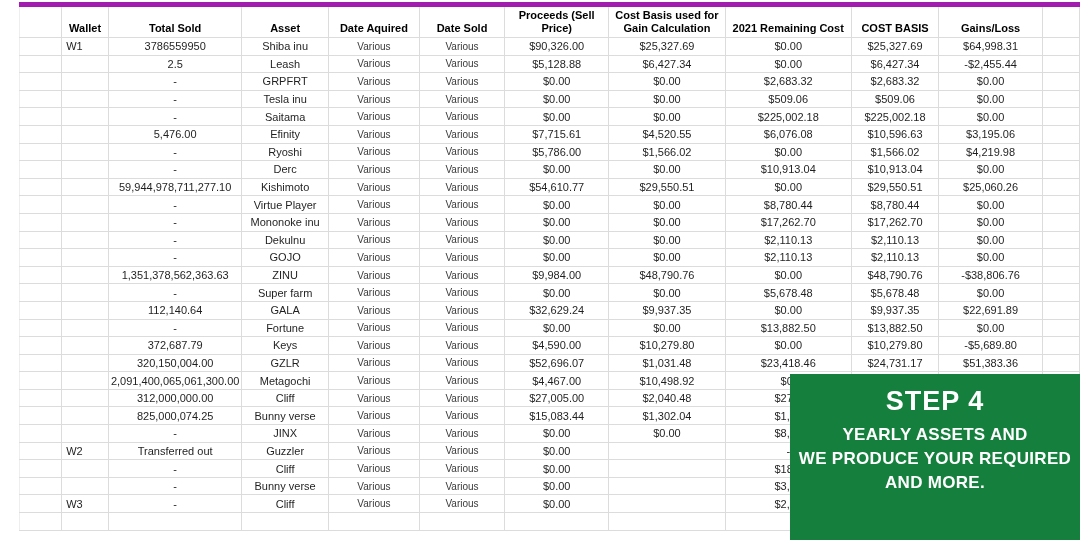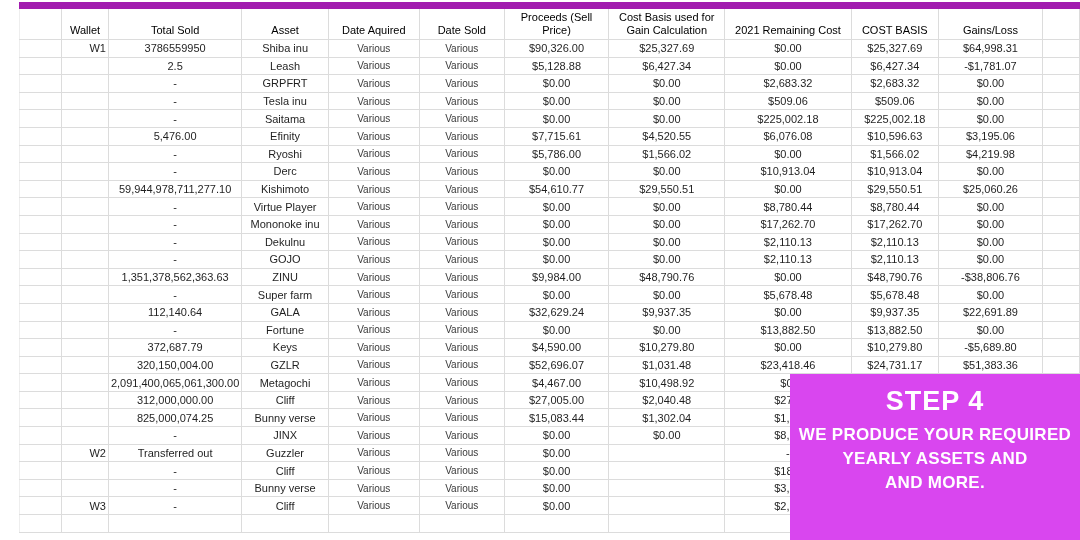--- a/index.html
+++ b/index.html
@@ -12,27 +12,27 @@
   table{border-collapse:collapse;table-layout:fixed;}
   th,td{
     border:1px solid #dcdcdc;
     padding:0 2px;
     overflow:hidden;white-space:nowrap;
     color:#1f1f1f;font-size:11px;
     text-align:center;vertical-align:middle;
     background:#ffffff;
   }
   thead th{
-    height:28px;font-weight:normal;color:#000;
+    height:28px;font-weight:bold;color:#000;
     vertical-align:bottom;padding-bottom:2px;
     line-height:13px;white-space:normal;
-    border-top:7px solid #a21caf;
+    border-top:5px solid #a21caf;
   }
   tbody tr{height:17.6px;}
-  td.c-left{text-align:right;padding-left:4px;margin-left:12px;}
+  td.c-left{text-align:left;padding-left:4px;margin-left:12px;}
   td.c-small{font-size:10px;color:#3a3a3a;}
   th.c-none,td.c-none{border-left-color:#eeeeee;background:#ffffff;}
   
   #overlay{
     position:absolute;left:790px;top:374px;width:290px;height:166px;
     display:flex;flex-direction:column;align-items:center;
     box-sizing:border-box;padding-top:11px;
     text-align:center;
   }
   #overlay .ov-title{
@@ -85,21 +85,21 @@
             <td class="c-none"></td>
             <td class="c-left"></td>
             <td class="">2.5</td>
             <td class="">Leash</td>
             <td class="c-small">Various</td>
             <td class="c-small">Various</td>
             <td class="">$5,128.88</td>
             <td class="">$6,427.34</td>
             <td class="">$0.00</td>
             <td class="">$6,427.34</td>
-            <td class="">-$1,781.07</td>
+            <td class="">-$2,455.44</td>
             <td class="c-none"></td>
           </tr>
           <tr>
             <td class="c-none"></td>
             <td class="c-left"></td>
             <td class="">-</td>
             <td class="">GRPFRT</td>
             <td class="c-small">Various</td>
             <td class="c-small">Various</td>
             <td class="">$0.00</td>
@@ -456,22 +456,22 @@
             <td class=""></td>
             <td class=""></td>
             <td class=""></td>
             <td class=""></td>
             <td class="c-none"></td>
           </tr>
         </tbody>
     </table>
   </div>
 
-  <div id="overlay" style="background: #d946ef; color: rgb(255, 255, 255);">
+  <div id="overlay" style="background: #15803d; color: rgb(255, 255, 255);">
     <div class="ov-title">STEP 4</div>
     <div class="ov-lines">
+      <div class="ov-line">YEARLY ASSETS AND</div>
       <div class="ov-line">WE PRODUCE YOUR REQUIRED</div>
-      <div class="ov-line">YEARLY ASSETS AND</div>
       <div class="ov-line">AND MORE.</div>
     </div>
   </div>
 
 </div>
 
 </body></html>

